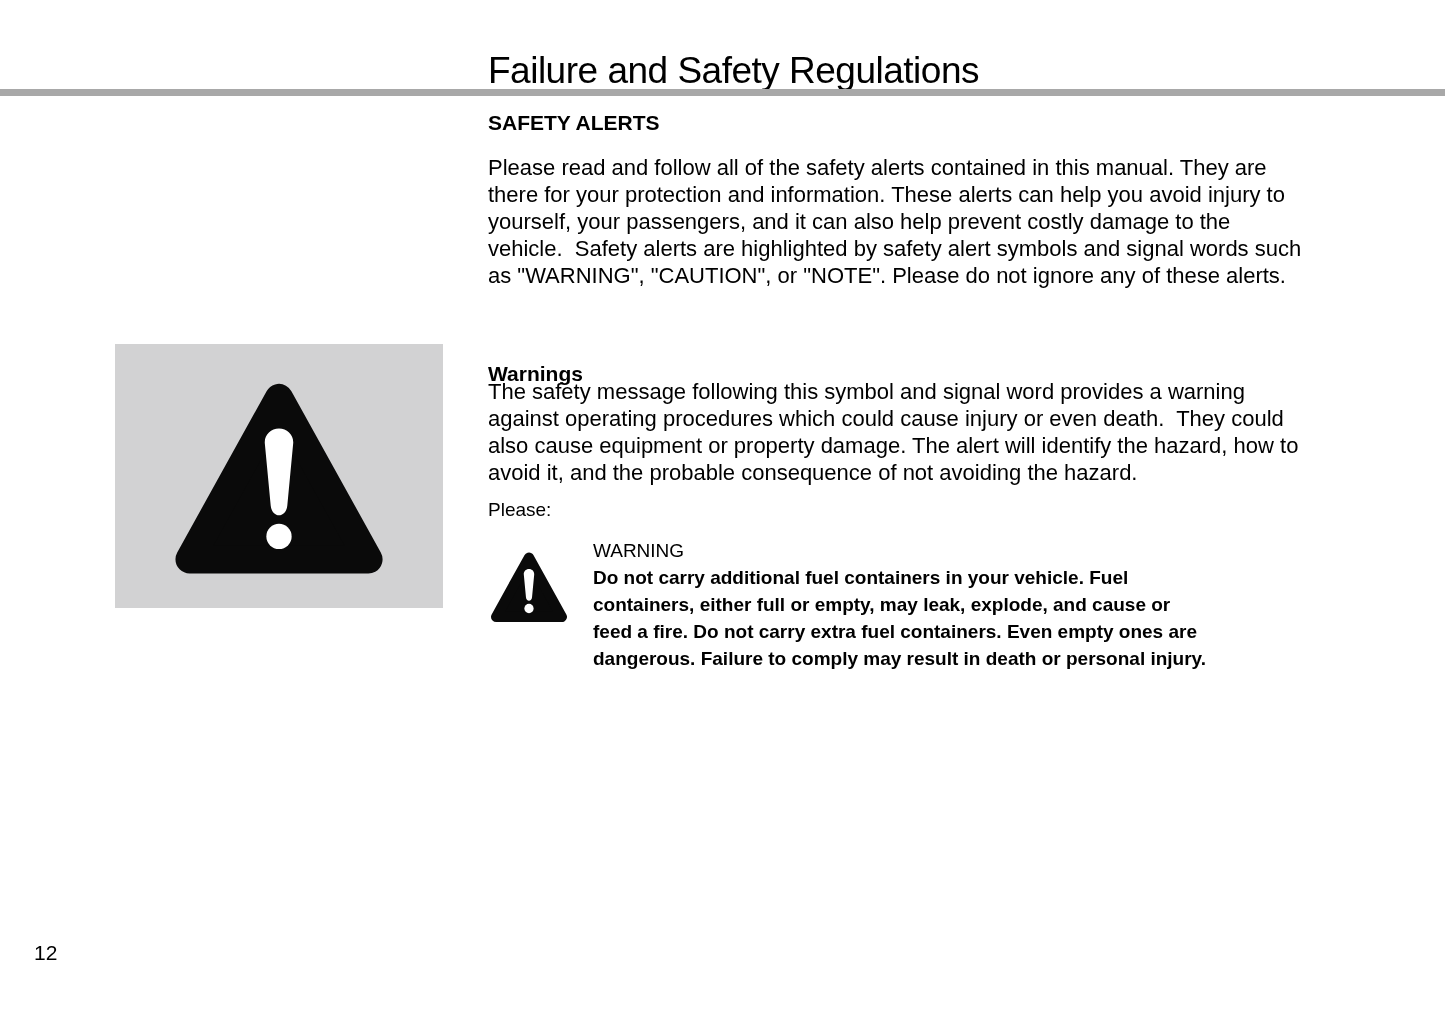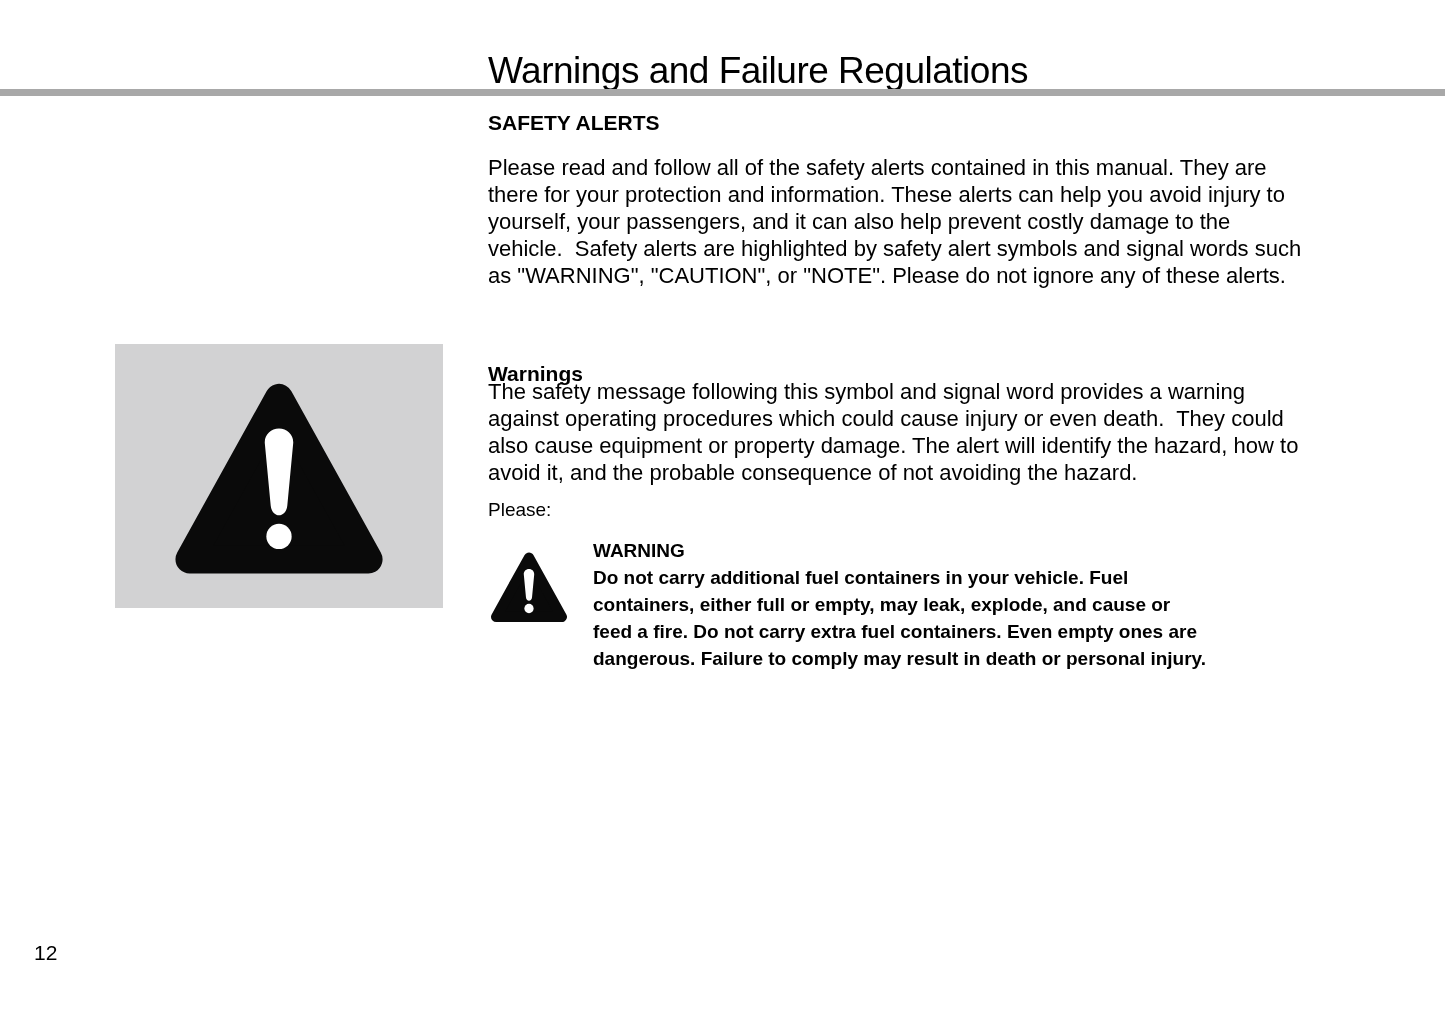--- a/index.html
+++ b/index.html
@@ -78,21 +78,21 @@
     top: 546px;
     width: 80px;
     height: 81px;
   }
   .warning-example-icon svg { width: 80px; height: 81px; display: block; }
   .warning-example-heading {
     position: absolute;
     left: 593px;
     top: 537px;
     font-size: 19px;
-    font-weight: 700;
+    font-weight: 400;
     line-height: 27px;
     white-space: nowrap;
   }
   .warning-example-body {
     position: absolute;
     left: 593px;
     top: 564px;
     font-size: 19px;
     font-weight: 700;
     line-height: 27px;
@@ -105,21 +105,21 @@
     top: 941px;
     font-size: 21px;
     font-weight: 400;
   }
 </style>
 </head>
 <body>
 
 <div class="page">
 
-  <h1 class="page-title">Warnings and Failure Regulations</h1>
+  <h1 class="page-title">Failure and Safety Regulations</h1>
 
   <div class="header-rule"></div>
 
   <h2 class="section-heading heading-safety-alerts">SAFETY ALERTS</h2>
 
   <p class="body-text para-safety-alerts">Please read and follow all of the safety alerts contained in this manual. They are
 there for your protection and information. These alerts can help you avoid injury to
 yourself, your passengers, and it can also help prevent costly damage to the
 vehicle.  Safety alerts are highlighted by safety alert symbols and signal words such
 as "WARNING", "CAUTION", or "NOTE". Please do not ignore any of these alerts.</p>

